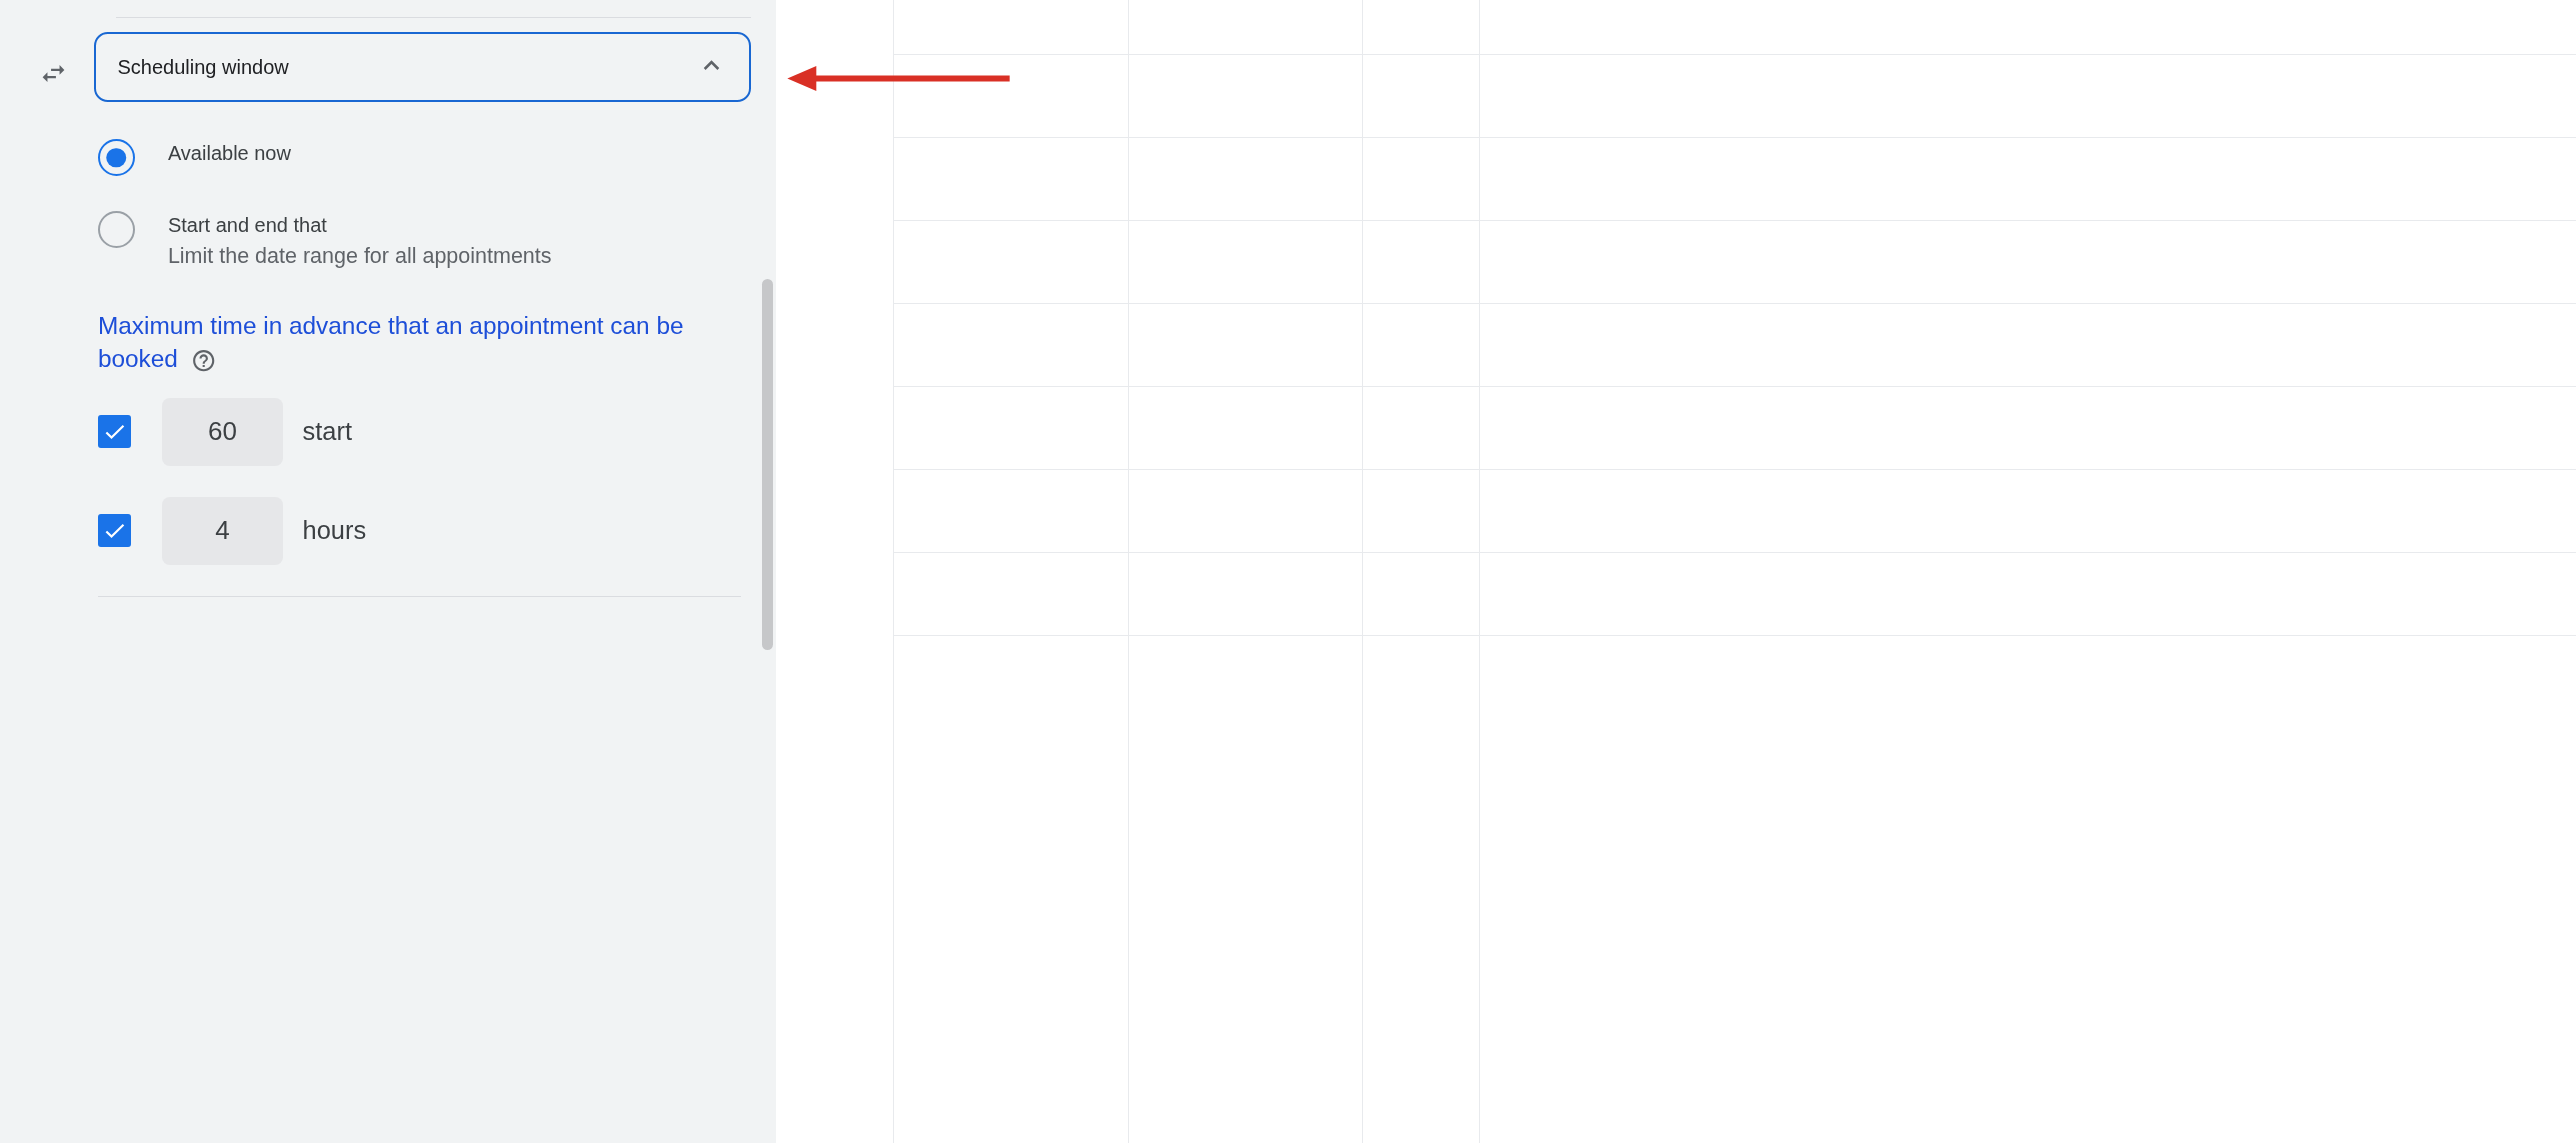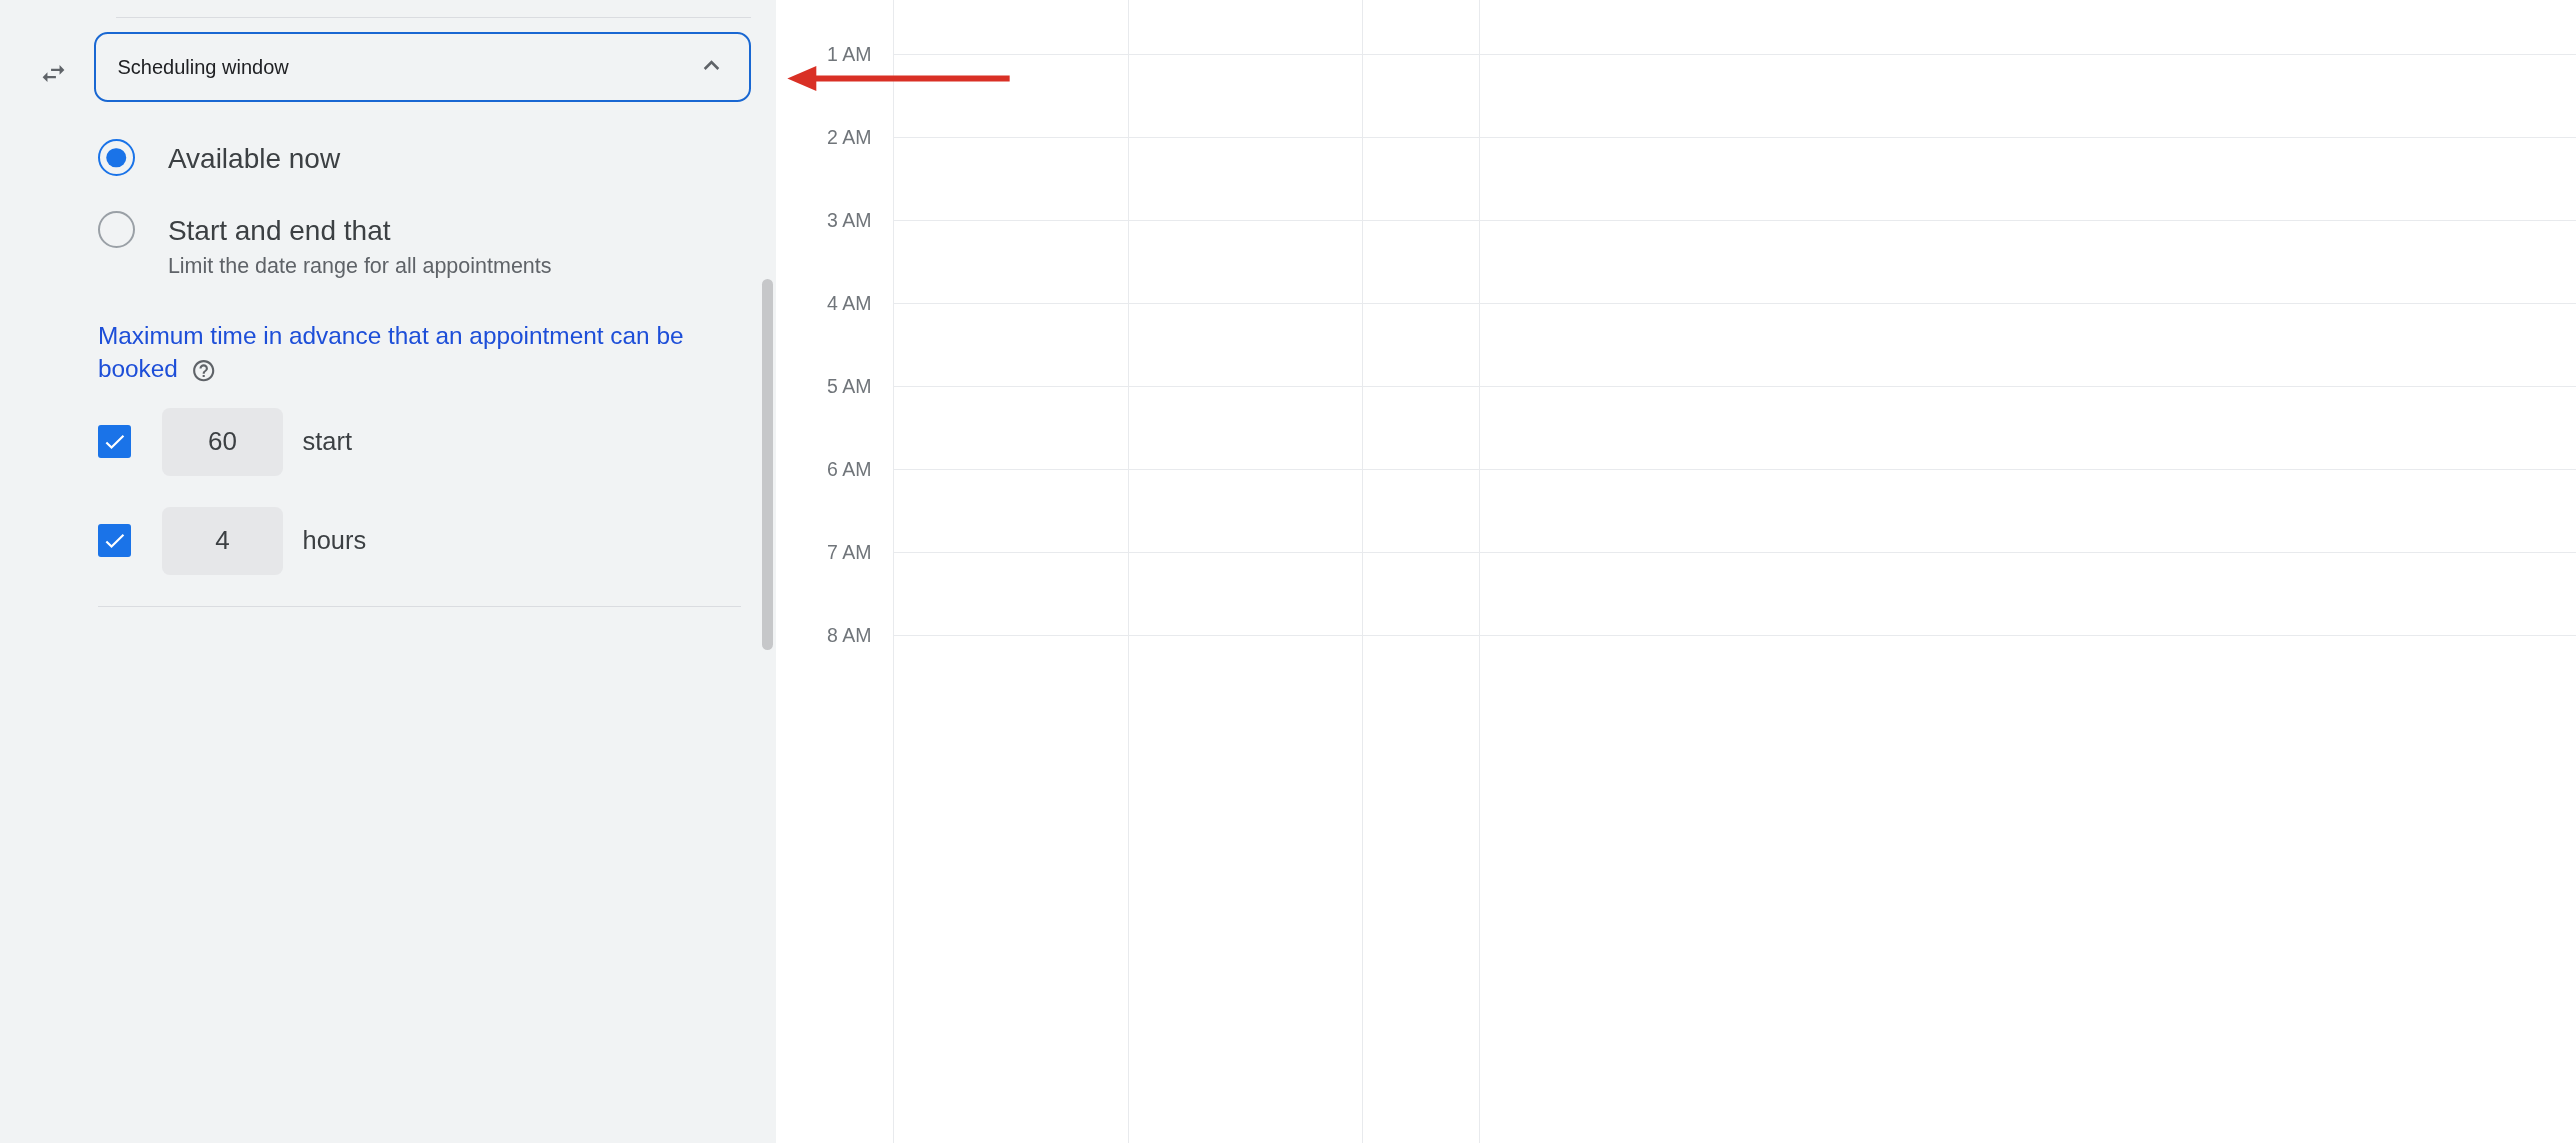--- a/index.html
+++ b/index.html
@@ -87,21 +87,21 @@
     .radio.selected::after {
       content: "";
       position: absolute;
       left: 50%; top: 50%;
       width: 19.5px; height: 19.5px;
       background: #1a73e8;
       border-radius: 50%;
       transform: translate(-50%, -50%);
     }
     .radio-label {
-      font-size: 28px;
+      font-size: 20px;
       color: #3c4043;
       line-height: 1.25;
       margin-top: 2px;
     }
     .radio-desc {
       font-size: 21.5px;
       color: #5f6368;
       margin-top: 6px;
     }
 
@@ -280,30 +280,20 @@
         </div>
 
         <div class="divider-bottom"></div>
       </div>
     </div>
 
     <div class="scroll-thumb"></div>
   </div>
 
   <div class="right">
-    <div class="time-col" id="time-col">
-        <div class="time-label" style="top: 54px;">1 AM</div>
-        <div class="time-label" style="top: 137px;">2 AM</div>
-        <div class="time-label" style="top: 220px;">3 AM</div>
-        <div class="time-label" style="top: 303px;">4 AM</div>
-        <div class="time-label" style="top: 386px;">5 AM</div>
-        <div class="time-label" style="top: 469px;">6 AM</div>
-        <div class="time-label" style="top: 552px;">7 AM</div>
-        <div class="time-label" style="top: 635px;">8 AM</div>
-      </div>
     <div class="grid" id="grid">
         <div class="hline" style="top: 54px;"></div>
         <div class="hline" style="top: 137px;"></div>
         <div class="hline" style="top: 220px;"></div>
         <div class="hline" style="top: 303px;"></div>
         <div class="hline" style="top: 386px;"></div>
         <div class="hline" style="top: 469px;"></div>
         <div class="hline" style="top: 552px;"></div>
         <div class="hline" style="top: 635px;"></div>
         <div class="vline" style="left: 0px;"></div>

